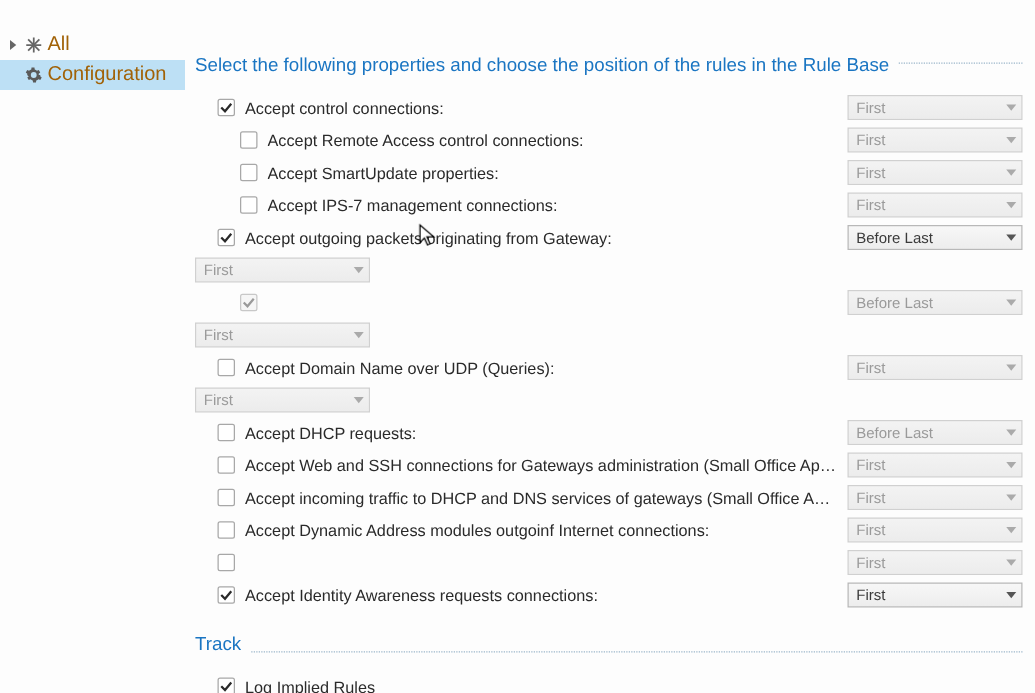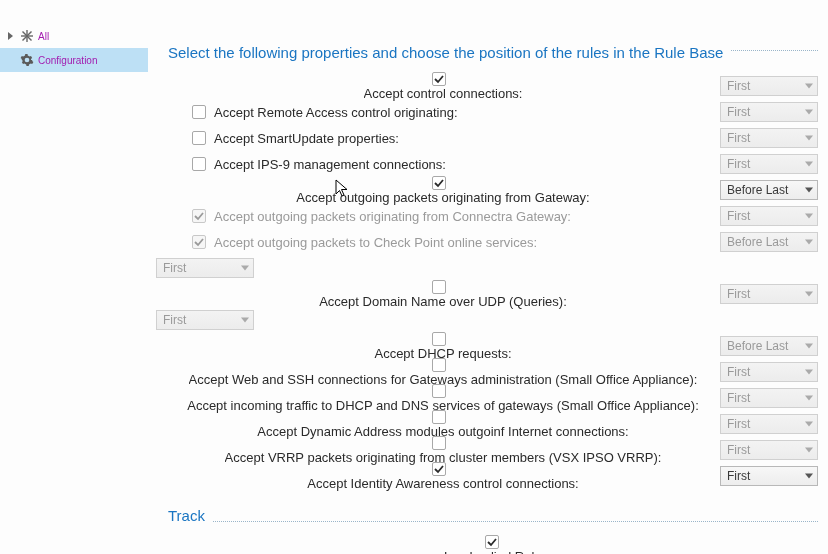--- a/index.html
+++ b/index.html
@@ -33,33 +33,33 @@
   .tree-row.selected {
     background: #bde0f5;
   }
   .tree-arrow {
     width: 10px; height: 10px;
     display: inline-flex;
     align-items: center; justify-content: center;
     color: #666;
   }
   .tree-icon { width: 14px; height: 14px; display:inline-flex; align-items:center; justify-content:center; color:#5a5a5a;}
-  .tree-label { font-size: 10px; color: #a21caf; }
+  .tree-label { font-size: 16px; color: #a16207; }
   .gear { width:14px; height:14px; }
 
   .main {
     flex: 1;
     padding: 36px 10px 8px 8px;
     overflow: auto;
   }
   .section-title {
     color: #1a75c2;
     font-size: 15px;
     font-weight: 400;
-    margin: 8px 0 12px 12px;
+    margin: 8px 0 12px 0;
     display: flex;
     align-items: center;
     white-space: nowrap;
   }
   .section-title .dots {
     flex: 1;
     margin-left: 8px;
     border-bottom: 1px dotted #9ab5c9;
     height: 1px;
     position: relative;
@@ -70,41 +70,41 @@
     align-items: center;
     height: 26px;
     gap: 8px;
   }
   .rule-left {
     display: flex;
     align-items: center;
     flex: 1;
     min-width: 0;
   }
-  .indent-0 .rule-left { padding-left: 18px; flex-direction: column; }
+  .indent-0 .rule-left { padding-left: 18px; }
   .indent-1 .rule-left { padding-left: 36px; }
   .chk {
     width: 14px; height: 14px;
     border: 1px solid #a8a8a8;
     border-radius: 2px;
     background: #fff;
     display: inline-flex;
     align-items: center;
     justify-content: center;
     flex-shrink: 0;
     margin-right: 8px;
   }
   .chk.disabled { border-color: #c8c8c8; background:#f6f6f6; }
   .chk svg { width: 10px; height: 10px; display:none; }
   .chk.checked svg { display: block; }
   .rule-label { font-size: 13px; color: #2a2a2a; white-space: nowrap; overflow: hidden; text-overflow: ellipsis; }
   .rule-label.disabled-text { color: #9a9a9a; }
 
   .combo {
-    width: 98px; height: 20px;
+    width: 140px; height: 20px;
     border: 1px solid #b8b8b8;
     background: linear-gradient(#f7f7f7,#ededed);
     display: flex;
     align-items: center;
     padding: 0 4px 0 6px;
     font-size: 12px;
     color: #3a3a3a;
     position: relative;
     flex-shrink: 0;
   }
@@ -182,41 +182,41 @@
             <span class="rule-label">Accept control connections:</span>
           </div>
           <div class="combo disabled">
             <span>First</span>
             <span class="caret"></span>
           </div>
         </div>
         <div class="rule-row indent-1">
           <div class="rule-left">
             <span class="chk"></span>
-            <span class="rule-label">Accept Remote Access control originating:</span>
+            <span class="rule-label">Accept Remote Access control connections:</span>
           </div>
           <div class="combo disabled">
             <span>First</span>
             <span class="caret"></span>
           </div>
         </div>
         <div class="rule-row indent-1">
           <div class="rule-left">
             <span class="chk"></span>
             <span class="rule-label">Accept SmartUpdate properties:</span>
           </div>
           <div class="combo disabled">
             <span>First</span>
             <span class="caret"></span>
           </div>
         </div>
         <div class="rule-row indent-1">
           <div class="rule-left">
             <span class="chk"></span>
-            <span class="rule-label">Accept IPS-9 management connections:</span>
+            <span class="rule-label">Accept IPS-7 management connections:</span>
           </div>
           <div class="combo disabled">
             <span>First</span>
             <span class="caret"></span>
           </div>
         </div>
         <div class="rule-row indent-0">
           <div class="rule-left">
             <span class="chk checked">
               <svg viewBox="0 0 10 10">
@@ -224,41 +224,32 @@
               </svg>
             </span>
             <span class="rule-label">Accept outgoing packets originating from Gateway:</span>
           </div>
           <div class="combo">
             <span>Before Last</span>
             <span class="caret"></span>
           </div>
         </div>
         <div class="rule-row indent-1">
+          <div class="combo disabled">
+            <span>First</span>
+            <span class="caret"></span>
+          </div>
+        </div>
+        <div class="rule-row indent-1">
           <div class="rule-left">
             <span class="chk checked disabled">
               <svg viewBox="0 0 10 10">
                 <path d="M1 5 L4 8 L9 2" stroke="#9a9a9a" stroke-width="1.8" fill="none"></path>
               </svg>
             </span>
-            <span class="rule-label disabled-text">Accept outgoing packets originating from Connectra Gateway:</span>
-          </div>
-          <div class="combo disabled">
-            <span>First</span>
-            <span class="caret"></span>
-          </div>
-        </div>
-        <div class="rule-row indent-1">
-          <div class="rule-left">
-            <span class="chk checked disabled">
-              <svg viewBox="0 0 10 10">
-                <path d="M1 5 L4 8 L9 2" stroke="#9a9a9a" stroke-width="1.8" fill="none"></path>
-              </svg>
-            </span>
-            <span class="rule-label disabled-text">Accept outgoing packets to Check Point online services:</span>
           </div>
           <div class="combo disabled">
             <span>Before Last</span>
             <span class="caret"></span>
           </div>
         </div>
         <div class="rule-row indent-0">
           <div class="combo disabled">
             <span>First</span>
             <span class="caret"></span>
@@ -316,35 +307,34 @@
             <span class="rule-label">Accept Dynamic Address modules outgoinf Internet connections:</span>
           </div>
           <div class="combo disabled">
             <span>First</span>
             <span class="caret"></span>
           </div>
         </div>
         <div class="rule-row indent-0">
           <div class="rule-left">
             <span class="chk"></span>
-            <span class="rule-label">Accept VRRP packets originating from cluster members (VSX IPSO VRRP):</span>
           </div>
           <div class="combo disabled">
             <span>First</span>
             <span class="caret"></span>
           </div>
         </div>
         <div class="rule-row indent-0">
           <div class="rule-left">
             <span class="chk checked">
               <svg viewBox="0 0 10 10">
                 <path d="M1 5 L4 8 L9 2" stroke="#2a2a2a" stroke-width="1.8" fill="none"></path>
               </svg>
             </span>
-            <span class="rule-label">Accept Identity Awareness control connections:</span>
+            <span class="rule-label">Accept Identity Awareness requests connections:</span>
           </div>
           <div class="combo">
             <span>First</span>
             <span class="caret"></span>
           </div>
         </div>
       </div>
 
     <div class="section-title" style="margin-top:18px;align-items:flex-end;">
       <span>Track</span>

